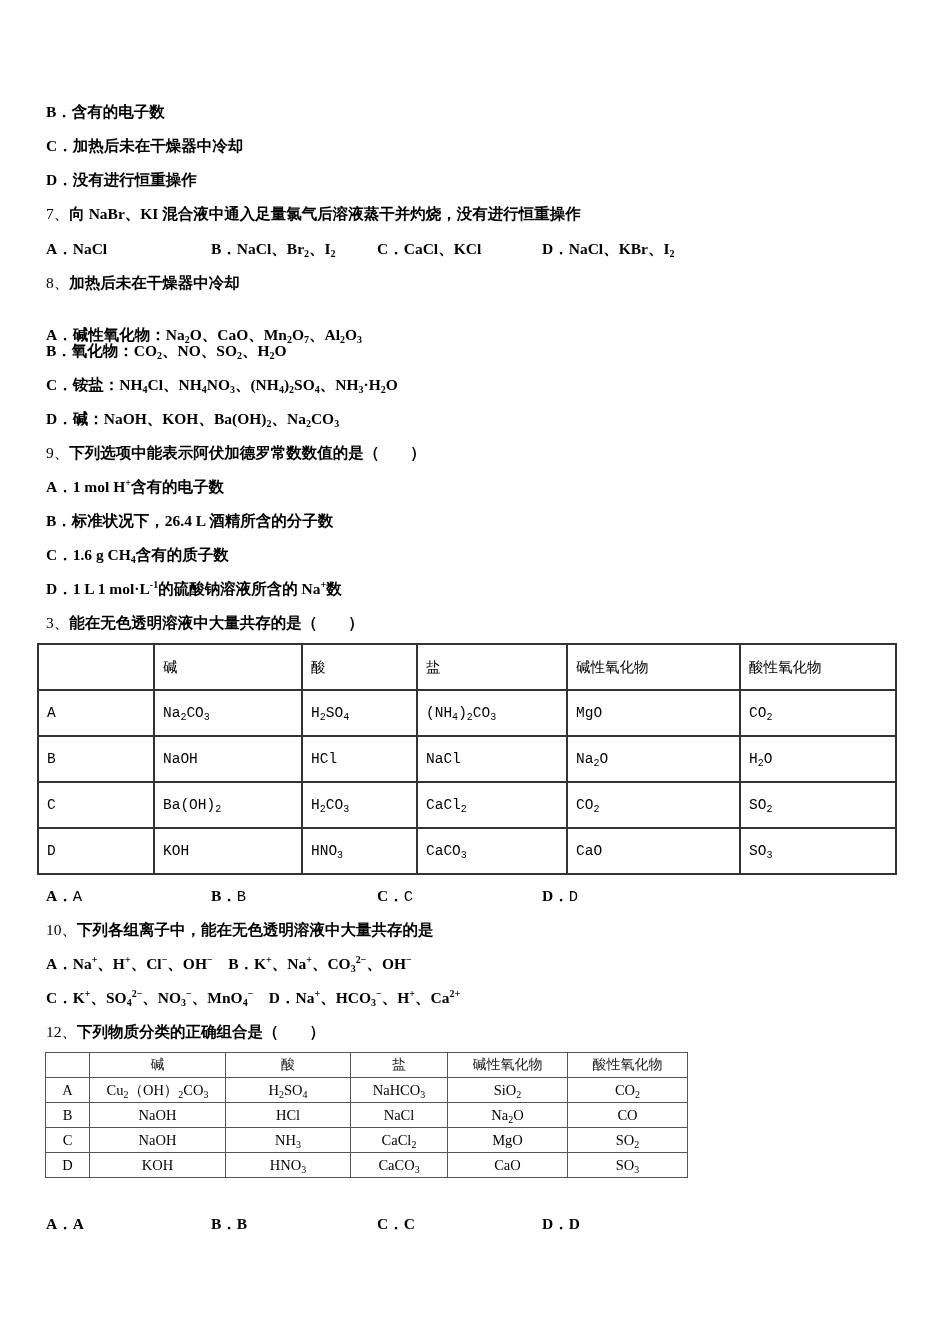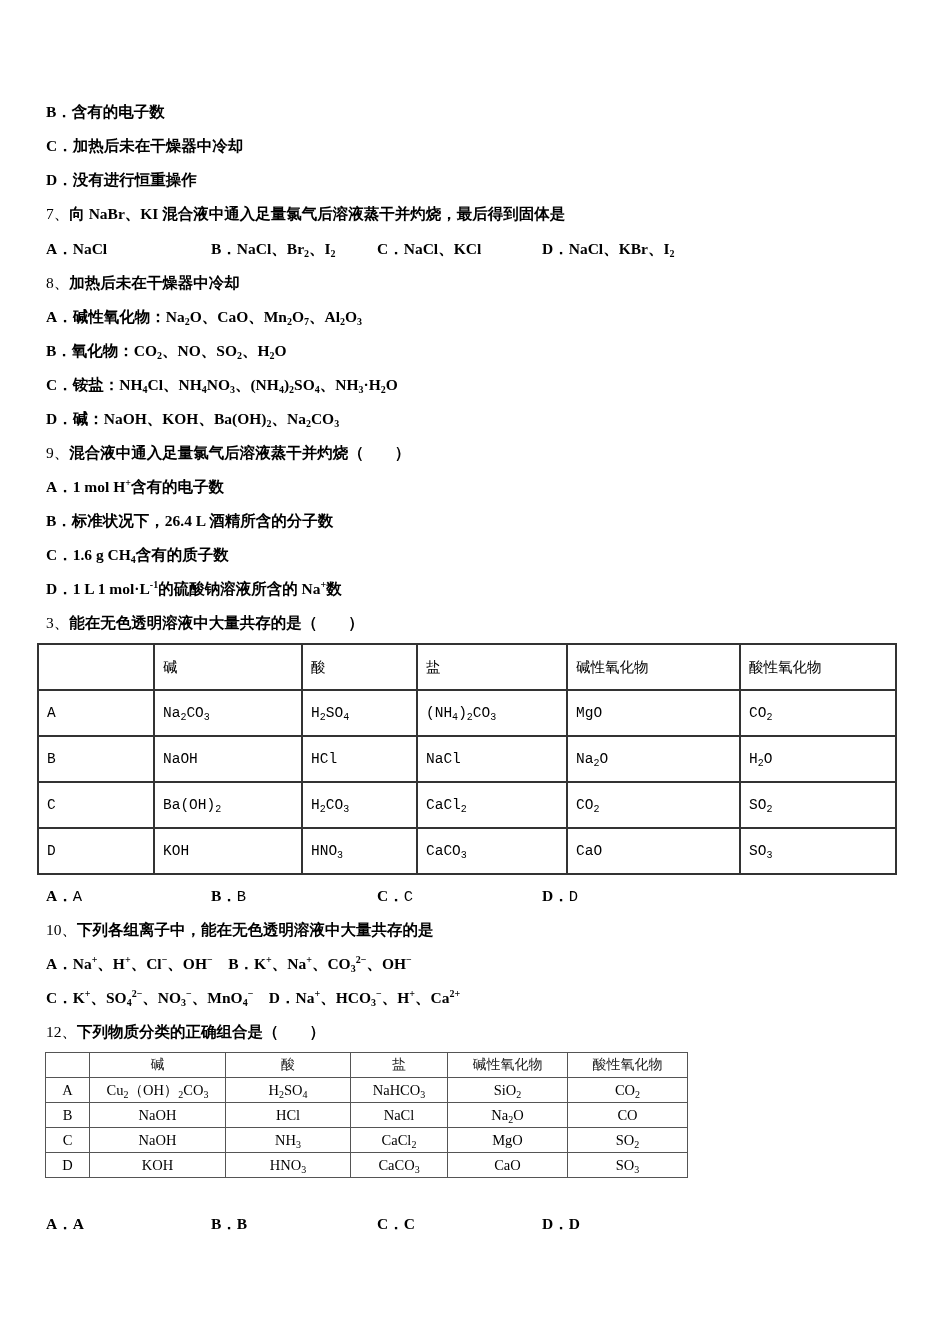--- a/index.html
+++ b/index.html
@@ -24,33 +24,33 @@
   table.t12 td { border: 1px solid #555; height: 24px; padding: 0; text-align: center; vertical-align: middle; }
   table.t12 td.hdr { font-family: "DejaVu Sans", sans-serif; font-size: 14px; color: #222; }
 </style>
 </head>
 <body>
 
 <div class="line" style="top:102px"><span>B．</span><span>含有的电子数</span></div>
 <div class="line" style="top:136px"><span>C．</span><span>加热后未在干燥器中冷却</span></div>
 <div class="line" style="top:170px"><span>D．</span><span>没有进行恒重操作</span></div>
 
-<div class="line" style="top:204px"><span class="qnum">7、</span><span>向 NaBr、KI 混合液中通入足量氯气后溶液蒸干并灼烧，最后得到固体是</span></div>
+<div class="line" style="top:204px"><span class="qnum">7、</span><span>向 NaBr、KI 混合液中通入足量氯气后溶液蒸干并灼烧，没有进行恒重操作</span></div>
 <div class="opt" style="left:46px;top:239px"><span>A．</span><span>NaCl</span></div>
 <div class="opt" style="left:211px;top:239px"><span>B．</span><span>NaCl、Br<sub>2</sub>、I<sub>2</sub></span></div>
-<div class="opt" style="left:377px;top:239px"><span>C．</span><span>NaCl、KCl</span></div>
+<div class="opt" style="left:377px;top:239px"><span>C．</span><span>CaCl、KCl</span></div>
 <div class="opt" style="left:542px;top:239px"><span>D．</span><span>NaCl、KBr、I<sub>2</sub></span></div>
 
 <div class="line" style="top:273px"><span class="qnum">8、</span><span>加热后未在干燥器中冷却</span></div>
-<div class="line" style="top:307px"><span>A．</span><span>碱性氧化物：Na<sub>2</sub>O、CaO、Mn<sub>2</sub>O<sub>7</sub>、Al<sub>2</sub>O<sub>3</sub></span></div>
+<div class="line" style="top:325px"><span>A．</span><span>碱性氧化物：Na<sub>2</sub>O、CaO、Mn<sub>2</sub>O<sub>7</sub>、Al<sub>2</sub>O<sub>3</sub></span></div>
 <div class="line" style="top:341px"><span>B．</span><span>氧化物：CO<sub>2</sub>、NO、SO<sub>2</sub>、H<sub>2</sub>O</span></div>
 <div class="line" style="top:375px"><span>C．</span><span>铵盐：NH<sub>4</sub>Cl、NH<sub>4</sub>NO<sub>3</sub>、(NH<sub>4</sub>)<sub>2</sub>SO<sub>4</sub>、NH<sub>3</sub>·H<sub>2</sub>O</span></div>
 <div class="line" style="top:409px"><span>D．</span><span>碱：NaOH、KOH、Ba(OH)<sub>2</sub>、Na<sub>2</sub>CO<sub>3</sub></span></div>
 
-<div class="line" style="top:443px"><span class="qnum">9、</span><span>混合液中通入足量氯气后溶液蒸干并灼烧（　　）</span></div>
+<div class="line" style="top:443px"><span class="qnum">9、</span><span>下列选项中能表示阿伏加德罗常数数值的是（　　）</span></div>
 <div class="line" style="top:477px"><span>A．</span><span>1 mol H<sup>+</sup>含有的电子数</span></div>
 <div class="line" style="top:511px"><span>B．</span><span>标准状况下，26.4 L 酒精所含的分子数</span></div>
 <div class="line" style="top:545px"><span>C．</span><span>1.6 g CH<sub>4</sub>含有的质子数</span></div>
 <div class="line" style="top:579px"><span>D．</span><span>1 L 1 mol·L<sup>-1</sup>的硫酸钠溶液所含的 Na<sup>+</sup>数</span></div>
 
 <div class="line" style="top:613px"><span class="qnum">3、</span><span>能在无色透明溶液中大量共存的是（　　）</span></div>
 <table class="t10">
   <colgroup>
       <col style="width:116px">
       <col style="width:148px">

